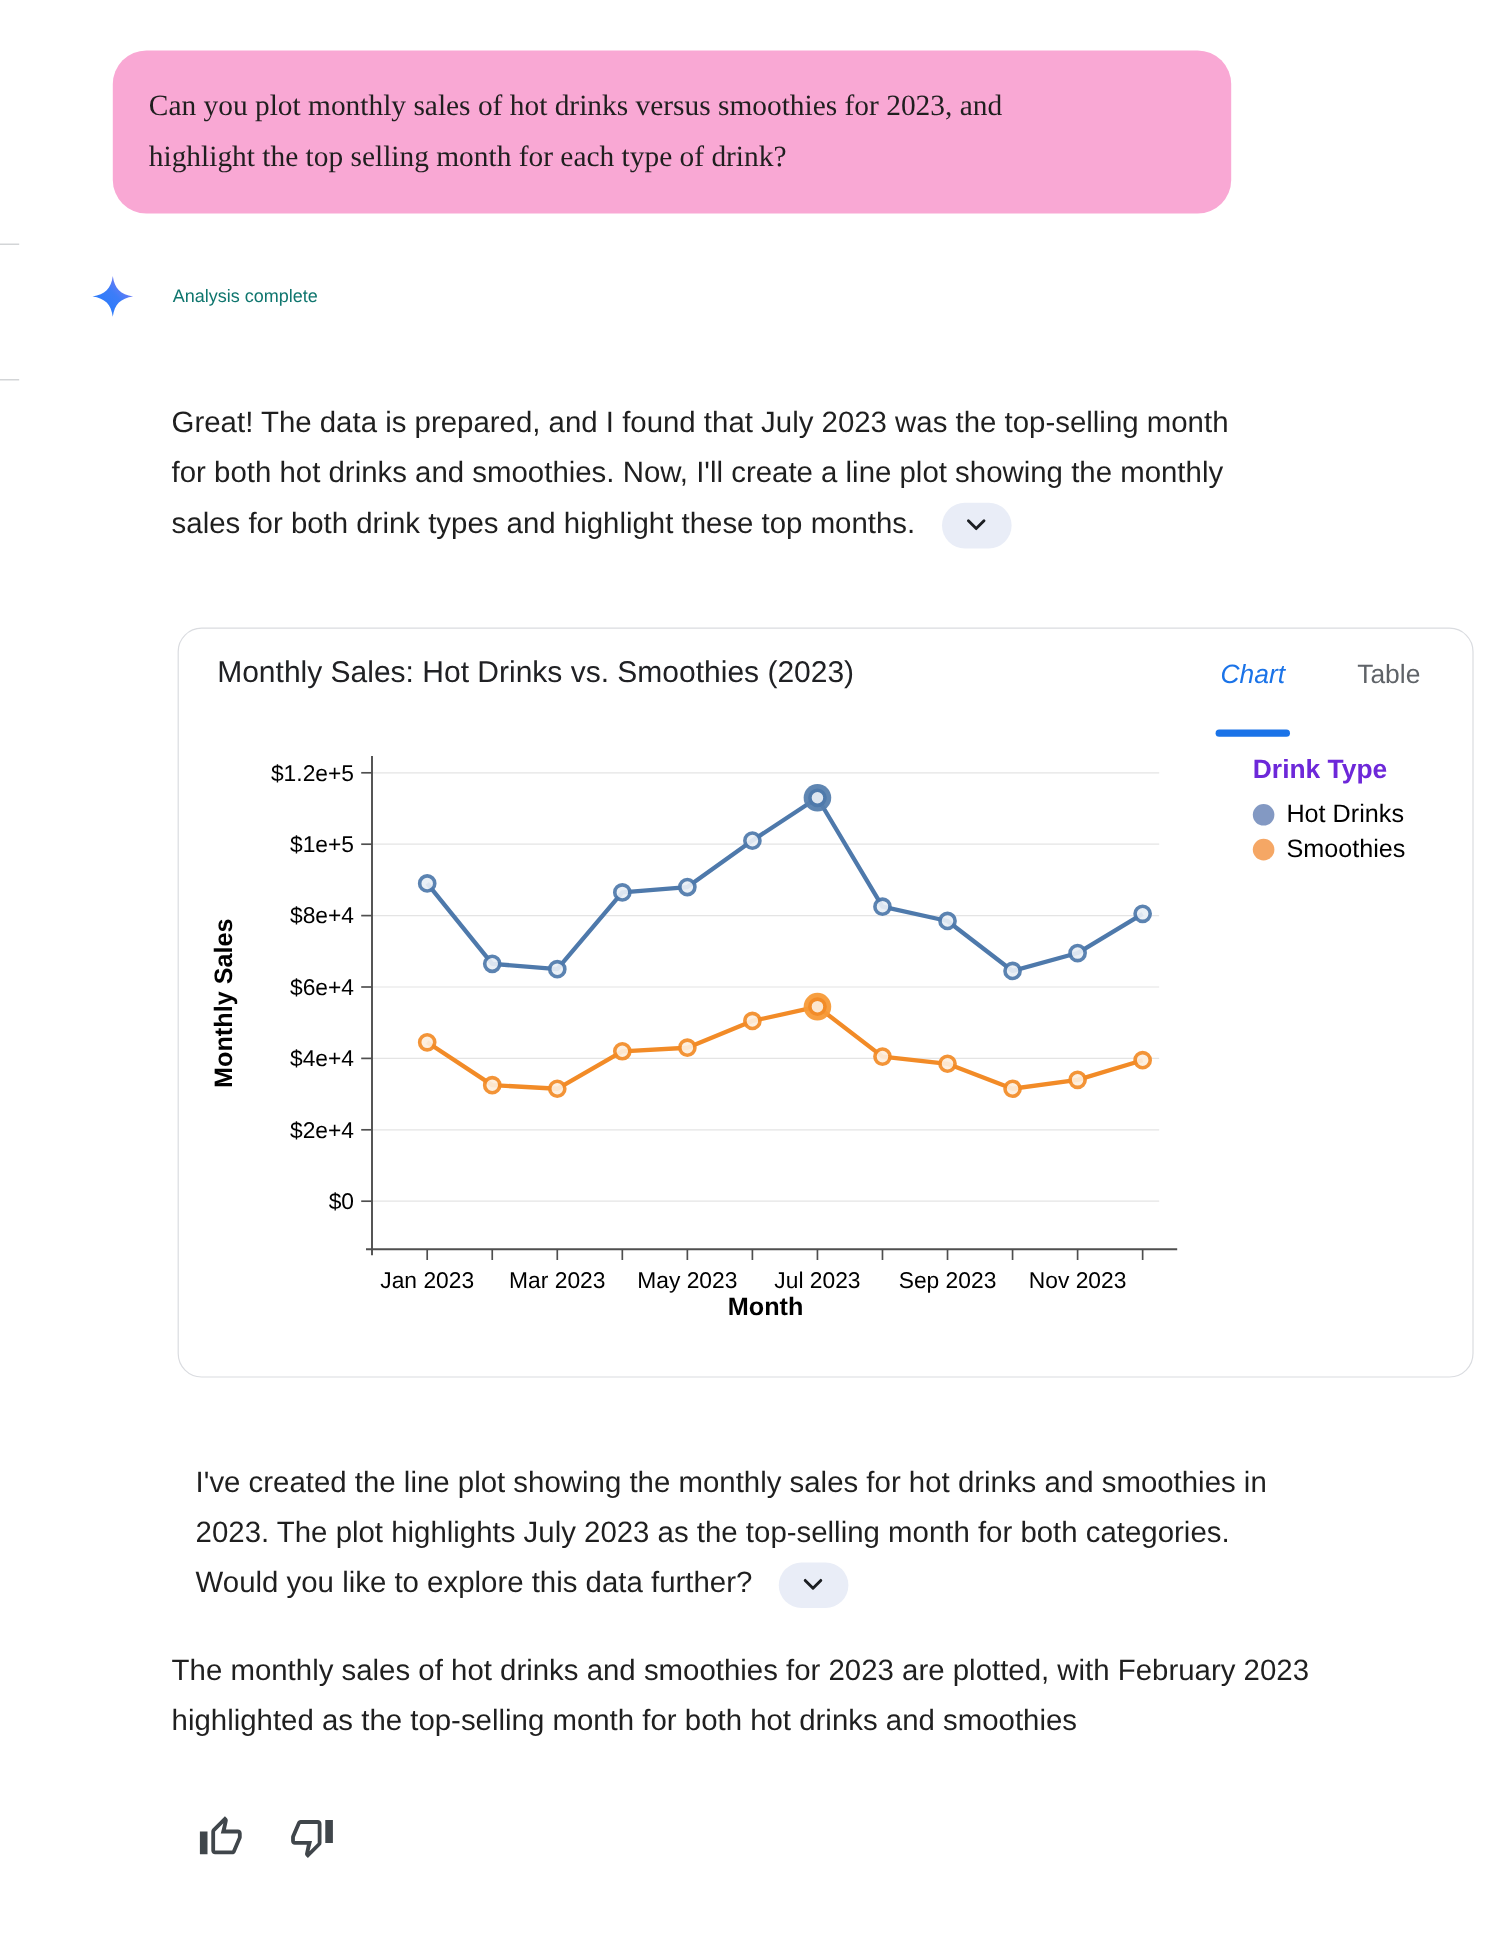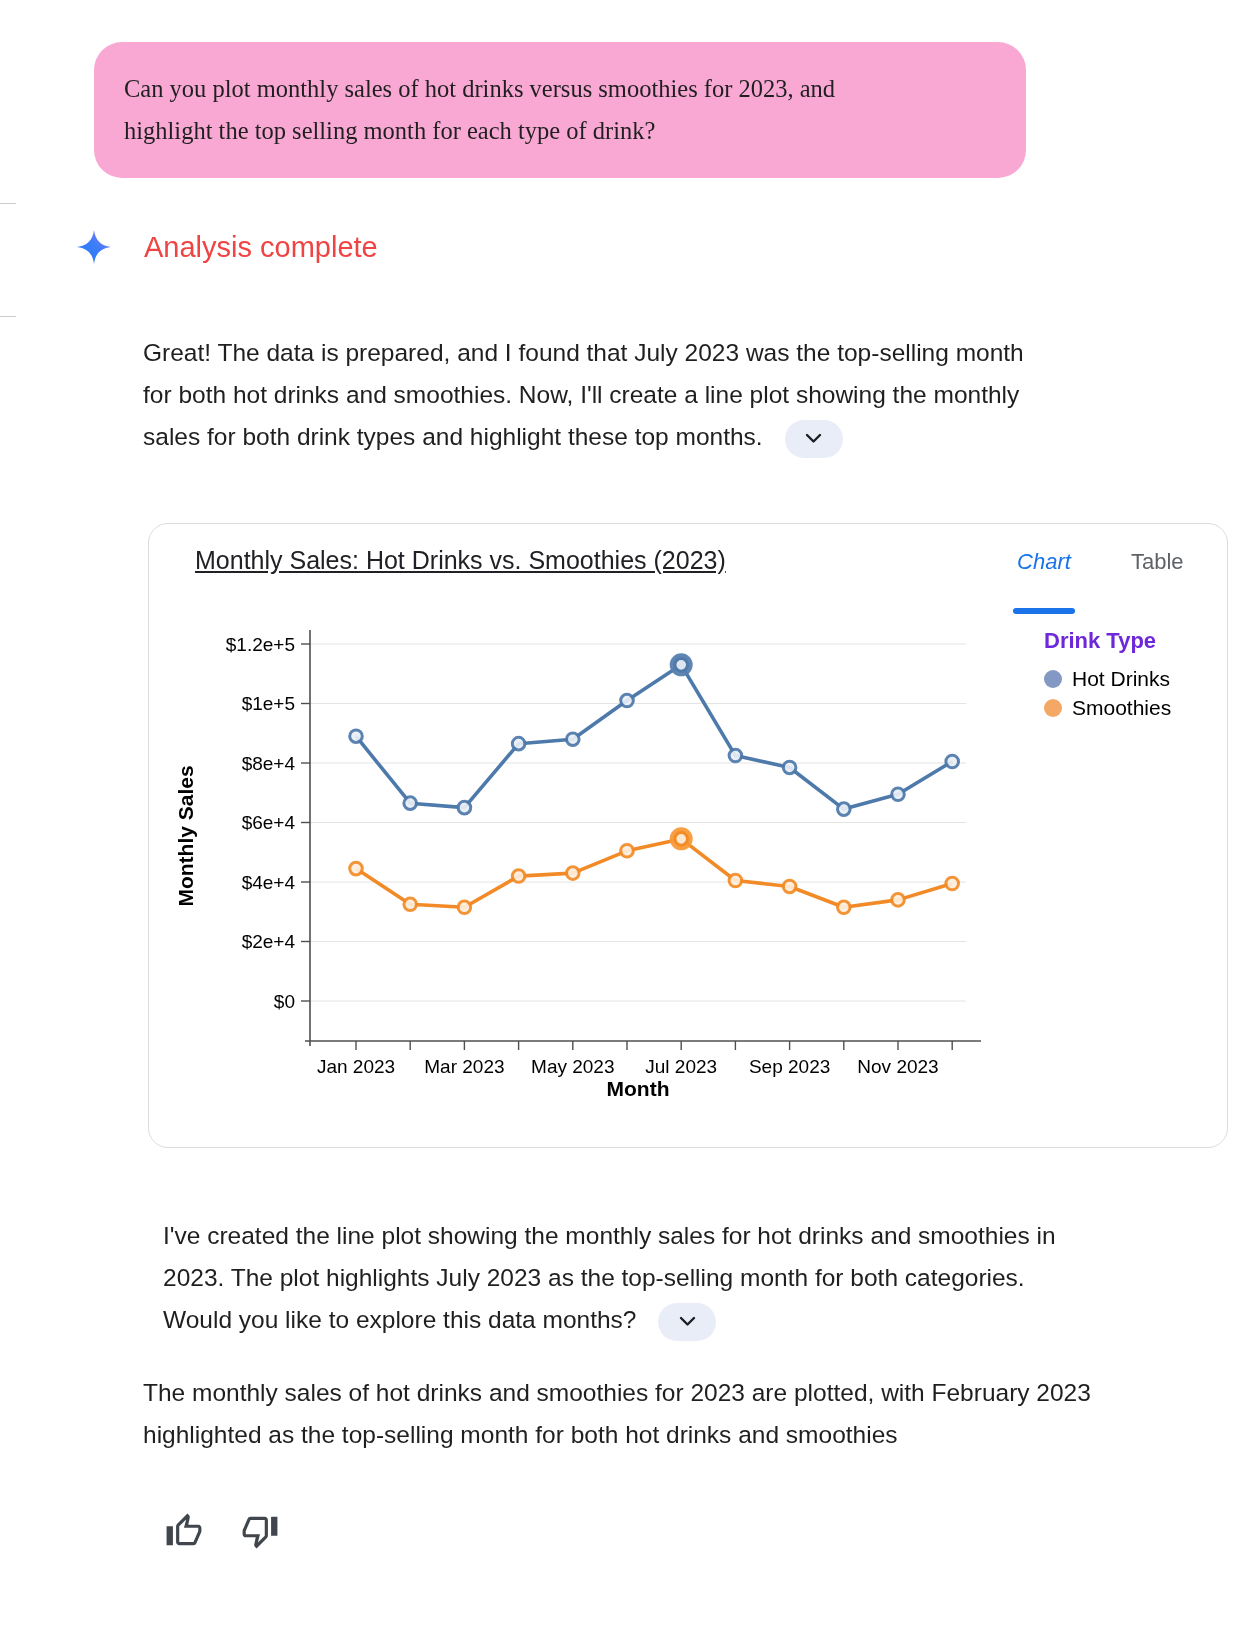--- a/index.html
+++ b/index.html
@@ -14,21 +14,21 @@
   .user-bubble{
     position:absolute;left:94px;top:42px;width:872px;
     background:#f9a8d4;border-radius:28px;padding:26px 30px;
     font-size:24.5px;line-height:42px;color:#1f1f1f;font-family:Liberation Serif, serif;
   }
   .ln{display:block;}
 
   
   .analysis-row{position:absolute;left:76px;top:228px;display:flex;align-items:center;gap:32px;}
   .spark{width:36px;height:38px;}
-  .analysis-text{font-size:29px;color:#ef4444;}
+  .analysis-text{font-size:15px;color:#0f766e;}
 
   
   .msg{
     position:absolute;left:143px;width:1030px;margin:0;
     font-size:24.5px;line-height:42px;color:#1f1f1f;
   }
   .msg.p1{top:332px;}
   .msg.p2{top:1215px;margin-left:20px;}
   .msg.p3{top:1372px;}
 
@@ -37,21 +37,21 @@
     width:58px;height:38px;border-radius:19px;background:#e9edf7;
     vertical-align:middle;margin-left:22px;cursor:pointer;
   }
 
   
   .card{
     position:absolute;left:148px;top:523px;width:1080px;height:625px;
     background:#ffffff;border:1px solid #dadce0;border-radius:20px;box-sizing:border-box;
   }
   .card-title{
-    position:absolute;left:46px;top:22px;font-size:25px;font-weight:500;color:#202124;text-decoration:underline;
+    position:absolute;left:32px;top:22px;font-size:25px;font-weight:500;color:#202124;
   }
   .tab{position:absolute;top:25px;font-size:22px;cursor:pointer;}
   .tab-chart{left:860px;width:70px;text-align:center;color:#1a73e8;font-style:italic;}
   .tab-table{left:982px;width:70px;text-align:left;color:#5f6368;}
   .tab-underline{position:absolute;left:864px;top:84px;width:62px;height:6px;border-radius:3px;background:#1a73e8;}
 
   .legend{position:absolute;left:895px;top:104px;}
   .legend-title{font-size:22px;font-weight:bold;color:#6d28d9;margin-bottom:10px;}
   .legend-item{display:flex;align-items:center;gap:10px;font-size:21px;color:#000;height:29px;}
   .legend-dot{width:18px;height:18px;border-radius:50%;}
@@ -186,21 +186,21 @@
     <div class="legend-item">
       <span class="legend-dot" style="background: rgb(245, 167, 101);"></span>
       <span>Smoothies</span>
     </div>
   </div>
 </div>
 
 <p class="msg p2">
   <span class="ln">I've created the line plot showing the monthly sales for hot drinks and smoothies in</span>
   <span class="ln">2023. The plot highlights July 2023 as the top-selling month for both categories.</span>
-  <span class="ln"><span>Would you like to explore this data months?</span><span class="pill">
+  <span class="ln"><span>Would you like to explore this data further?</span><span class="pill">
         <svg width="17" height="11" viewBox="0 0 17 11">
           <path d="M2 2 L8.5 8.5 L15 2" fill="none" stroke="#1c1f23" stroke-width="2.4" stroke-linecap="round" stroke-linejoin="round"></path>
         </svg>
       </span></span>
 </p>
 
 <p class="msg p3">
   <span class="ln">The monthly sales of hot drinks and smoothies for 2023 are plotted, with February 2023</span>
   <span class="ln">highlighted as the top-selling month for both hot drinks and smoothies</span>
 </p>

